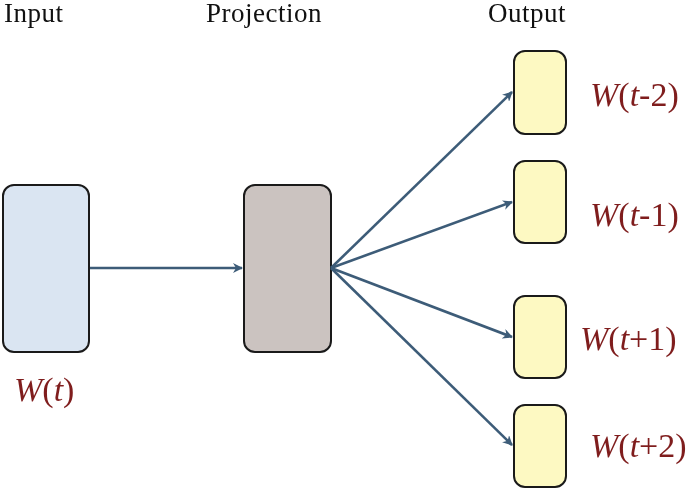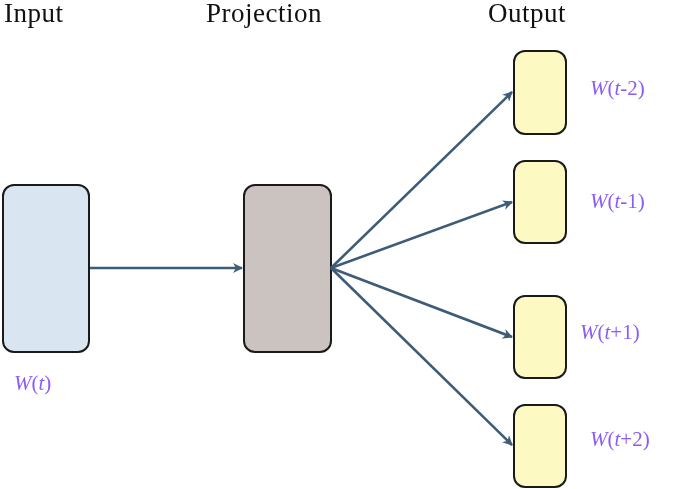--- a/index.html
+++ b/index.html
@@ -1,19 +1,19 @@
 <!DOCTYPE html>
 <html><head>
 <meta charset="utf-8">
 <style>
   html, body { margin: 0; padding: 0; background: #ffffff; }
   body { width: 700px; height: 489px; position: relative; overflow: hidden; font-family: "Liberation Serif", "DejaVu Serif", serif; }
   .title { position: absolute; top: -2px; font-size: 27px; color: #111; letter-spacing: 0.5px; }
   .box { position: absolute; border: 2.5px solid #1a1a1a; border-radius: 12px; box-sizing: border-box; }
-  .label { position: absolute; font-size: 21px; color: #8b5cf6; white-space: nowrap; }
+  .label { position: absolute; font-size: 34px; color: #7f1d1d; white-space: nowrap; }
   .label i { font-style: italic; }
   svg.arrows { position: absolute; left: 0; top: 0; }
 </style>
 </head>
 <body>
 
 <div class="title" style="left:4px;">Input</div>
 <div class="title" style="left:206px;">Projection</div>
 <div class="title" style="left:488px;">Output</div>
 
@@ -38,21 +38,21 @@
   <line class="arr" x1="331" y1="268" x2="512" y2="445" stroke="#3d5c78" stroke-width="2.6" marker-end="url(#ah)"></line>
 </svg>
 
 <div class="label" style="left:14px; top:371px;">
   <i>W</i><span>(</span><i>t</i><span>)</span>
 </div>
 
 <div class="label" style="left:590px; top:76px;">
   <i>W</i>(<i>t</i><span>-2</span>)
 </div>
-<div class="label" style="left:590px; top:189px;">
+<div class="label" style="left:590px; top:196px;">
   <i>W</i>(<i>t</i><span>-1</span>)
 </div>
 <div class="label" style="left:580px; top:320px;text-align:center;">
   <i>W</i>(<i>t</i><span>+1</span>)
 </div>
 <div class="label" style="left:590px; top:427px;">
   <i>W</i>(<i>t</i><span>+2</span>)
 </div>
 
 </body></html>

